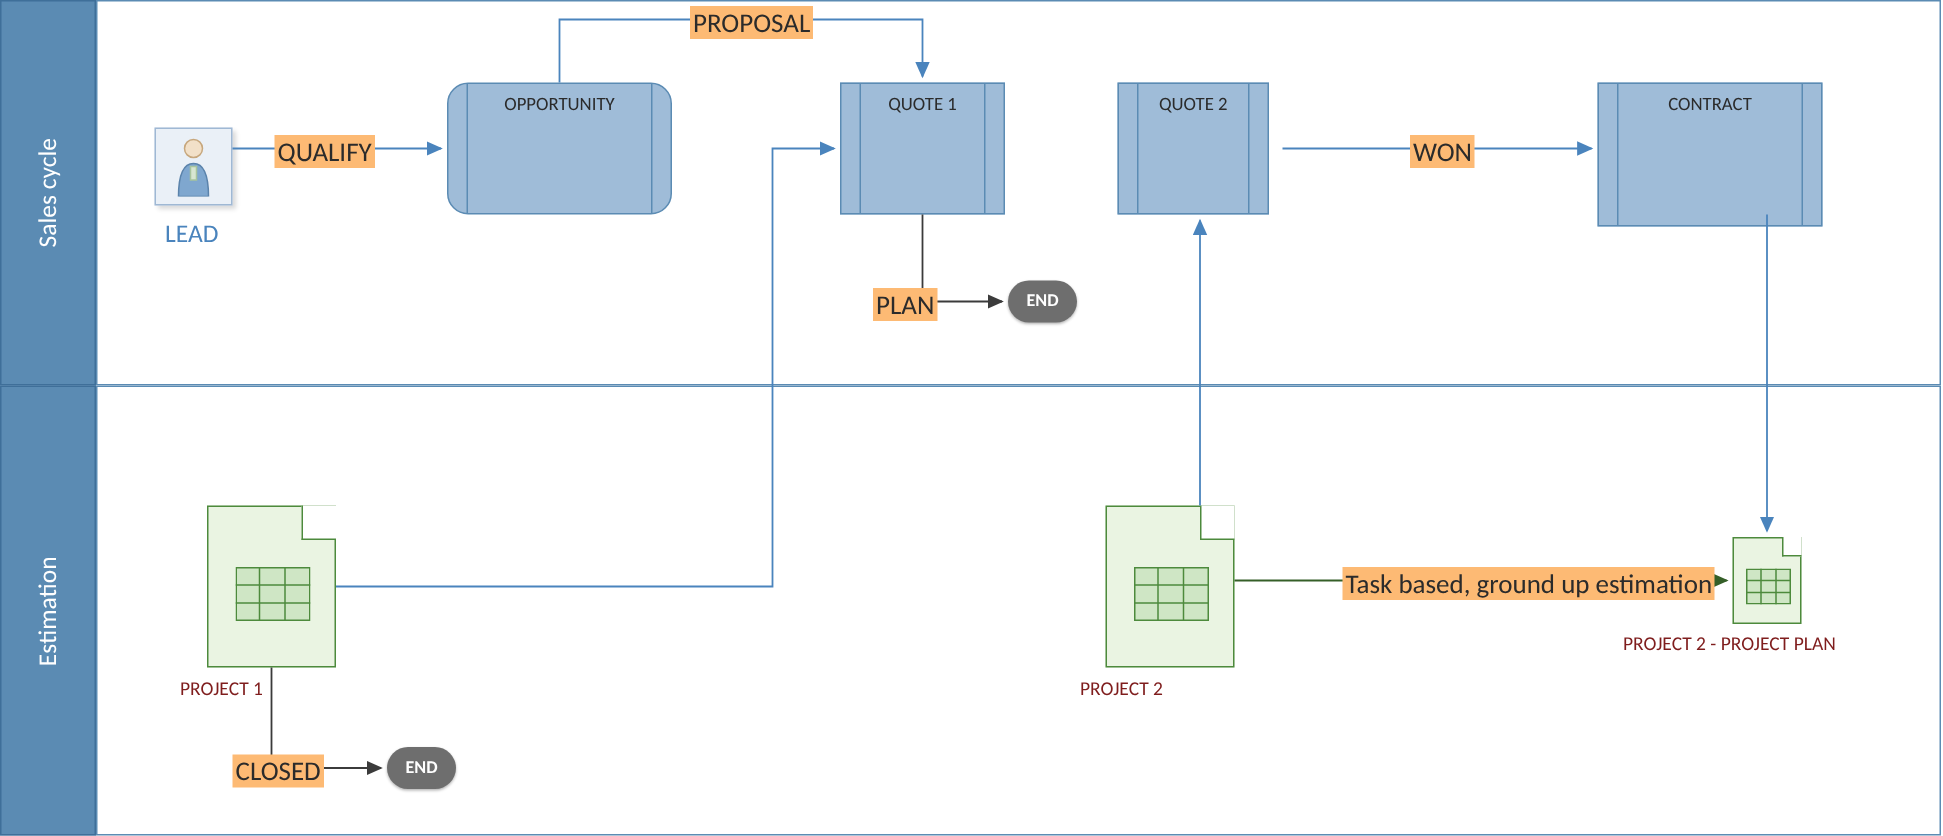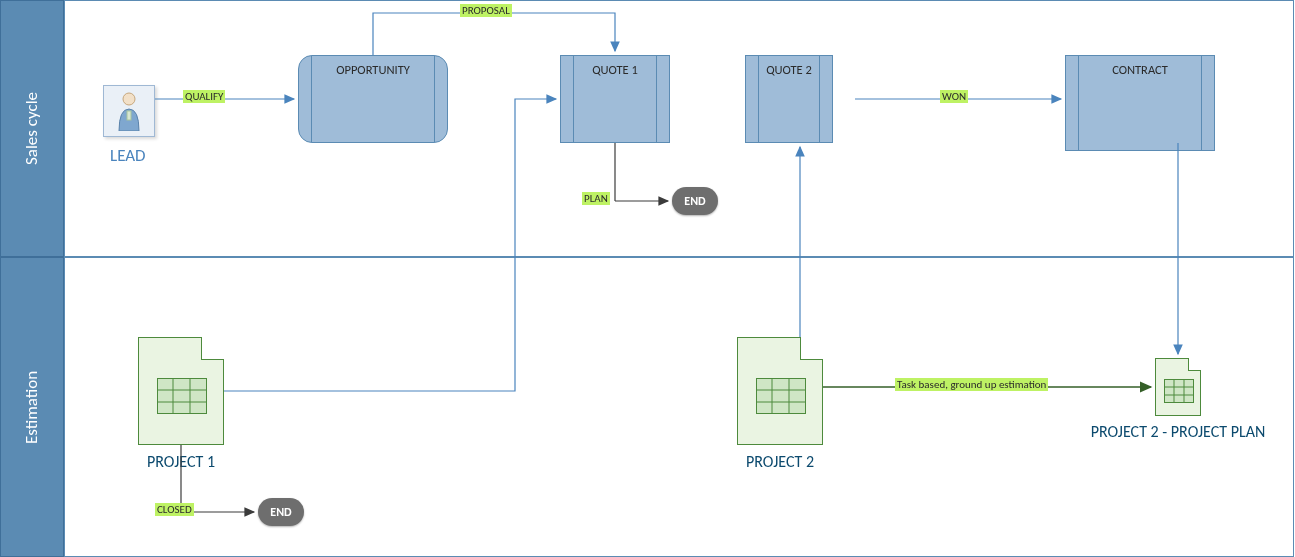--- a/index.html
+++ b/index.html
@@ -69,38 +69,38 @@
     border:1px solid #4d8a3c;
     box-sizing:border-box;
   }
   .doc .fold {
     position:absolute; top:-1px; right:-1px; width:22px; height:22px;
     background:#fff; border-left:1px solid #4d8a3c; border-bottom:1px solid #4d8a3c;
   }
   .doc .fold.small { width:12px; height:12px; }
   .doc svg.grid { position:absolute; }
   .doc-caption {
-    position:absolute; text-align:center; font-size:16px; color:#0c4a6e;
+    position:absolute; font-size:13px; color:#7f1d1d;
   }
 
   
   .lead-box {
     position:absolute; width:50px; height:50px;
     background:#eaf0f7; border:1px solid #9fb8d4;
     box-shadow: 2px 2px 3px rgba(0,0,0,.15);
     display:flex; align-items:center; justify-content:center;
   }
   .lead-label {
     position:absolute; font-size:17px; color:#4a84bd;
   }
 
   
   .elabel {
-    position:absolute; font-size:11px; color:#2b2b2b;
-    background:#bef264; padding:0 2px;
+    position:absolute; font-size:18px; color:#2b2b2b;
+    background:#fdba74; padding:0 2px;
   }
 
   svg.conn { position:absolute; overflow:visible; pointer-events:none; }
   .blue   { stroke:#4a84bd; fill:none; }
   .dark   { stroke:#3b3b3b; fill:none; }
   .green  { stroke:#355f28; fill:none; }
 </style>
 </head>
 <body>
 
@@ -126,21 +126,21 @@
   <div class="lead-label" style="left:110px; top:145px;">LEAD</div>
 
   <div class="proc" style="left:298px; top:55px; width:150px; height:88px;border-radius:14px;">
     <div class="label">OPPORTUNITY</div>
   </div>
 
   <div class="proc" style="left:560px; top:55px; width:110px; height:88px;">
     <div class="label">QUOTE 1</div>
   </div>
 
-  <div class="proc" style="left:745px; top:55px; width:88px; height:88px;padding-left:32px;">
+  <div class="proc" style="left:745px; top:55px; width:101px; height:88px;padding-left:32px;">
     <div class="label">QUOTE 2</div>
   </div>
 
   <div class="proc" style="left:1065px; top:55px; width:150px; height:96px;">
     <div class="label">CONTRACT</div>
   </div>
 
   <div class="endnode" style="left:672px; top:187px;">
     <span>END</span>
   </div>

